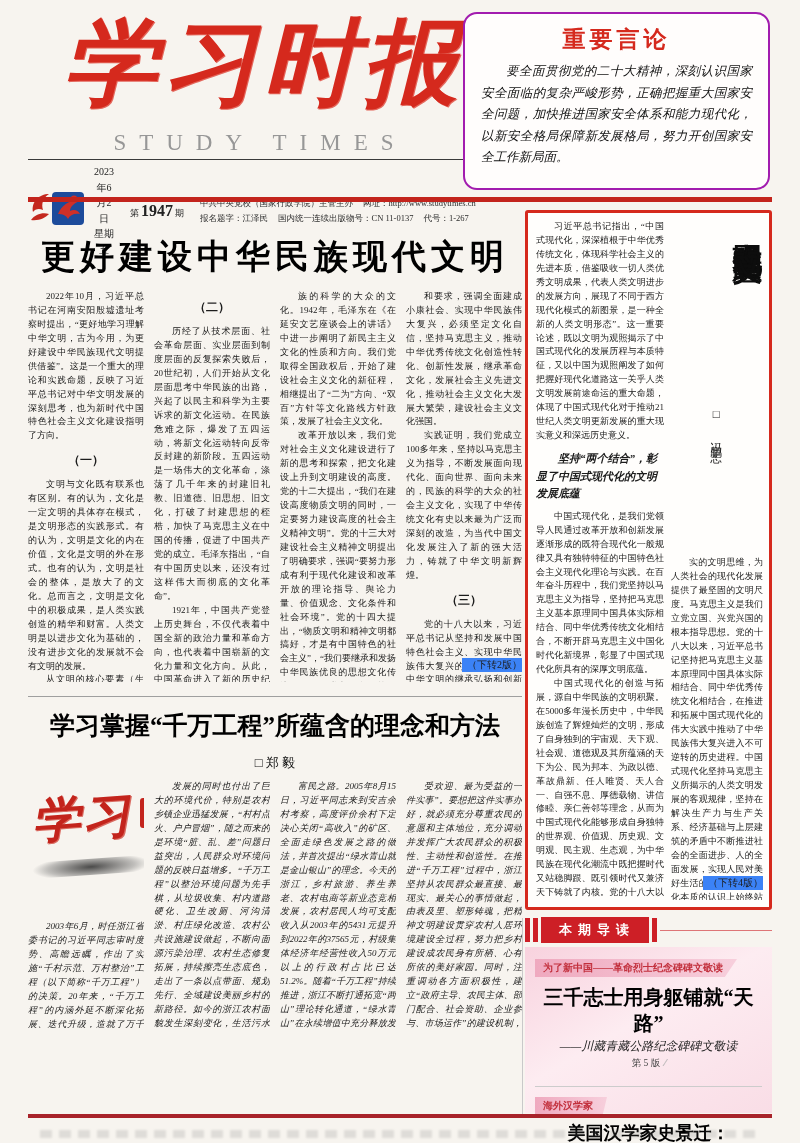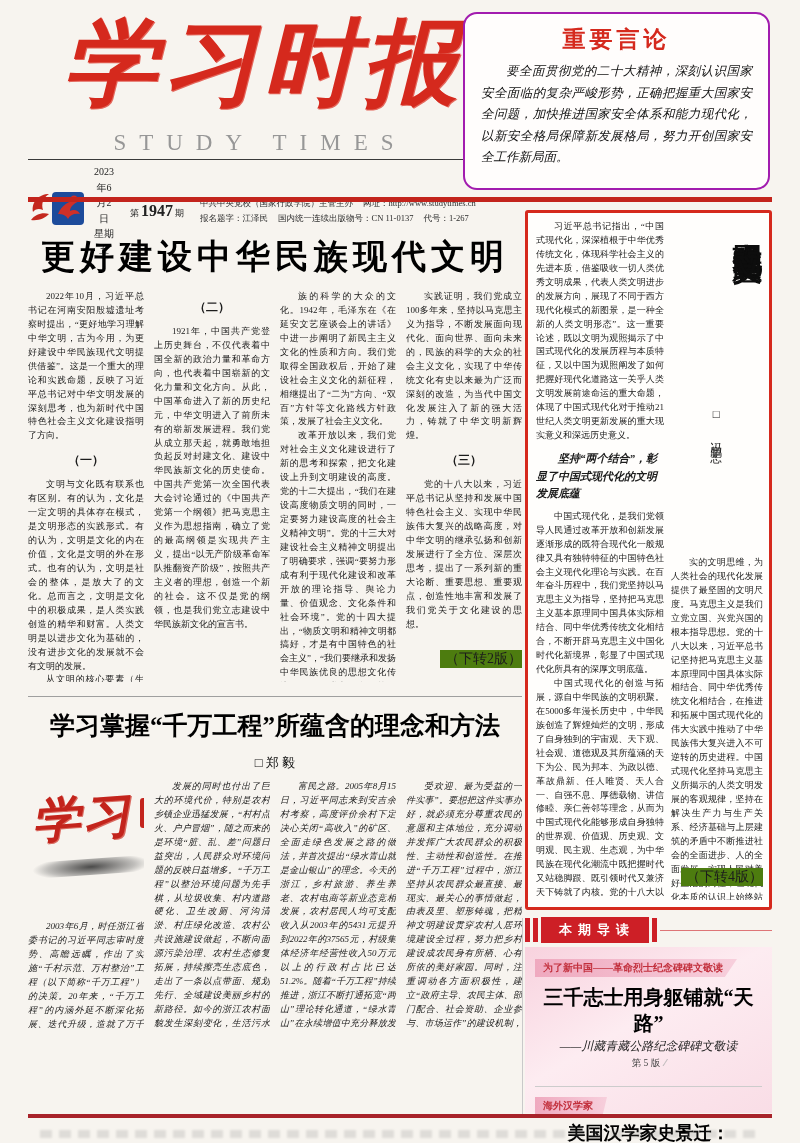--- a/index.html
+++ b/index.html
@@ -30,21 +30,21 @@
 
   
   .main-left{position:absolute;left:28px;top:210px;width:494px;}
   .main-headline{margin-top:24px;text-align:center;font-size:34px;font-weight:900;letter-spacing:5px;color:#000;}
   .byline{margin-top:12px;text-align:center;font-size:13px;color:#111;}
   .cols{margin-top:10px;display:flex;gap:10px;height:392px;overflow:hidden;}
   .col{flex:1 1 0;overflow:hidden;position:relative;}
   .t{margin:0;font-size:9px;line-height:1.55;text-align:justify;text-indent:2em;color:#1a1a1a;}
   .sec{text-align:center;font-weight:700;font-size:12px;margin:9px 0;}
   .subhead{font-weight:700;font-style:italic;font-size:11px;line-height:1.6;margin:7px 0;text-indent:2em;}
-  .turn{position:absolute;right:0;bottom:0;font-size:14px;background:#4d7c0f;padding-left:5px;}
+  .turn{position:absolute;right:0;bottom:0;font-size:10px;background:#3b82f6;padding-left:5px;}
 
   .banner{width:242px;margin:8px 10px 0 auto;text-align:center;}
   .banner-l1{color:#d5291d;font-weight:900;font-size:13px;letter-spacing:0.5px;font-family:"Liberation Sans","DejaVu Sans",sans-serif;}
   .brush{position:relative;width:190px;height:36px;margin:1px auto 0;}
   .brush svg{position:absolute;left:0;top:0;}
   .brush-text{position:relative;color:#fff;font-size:19px;font-weight:700;font-style:italic;letter-spacing:8px;line-height:34px;}
 
   .hdiv{border-top:1px solid #9f9f9f;margin-top:14px;}
   .lower-headline{margin-top:12px;text-align:center;font-size:25px;font-weight:900;letter-spacing:0px;color:#000;}
   .lower-cols{margin-top:8px;display:flex;gap:10px;height:248px;overflow:hidden;}
@@ -136,27 +136,29 @@
     <div class="main-headline sans">更好建设中华民族现代文明</div>
     <div class="cols">
       <div class="col">
           <p class="t">2022年10月，习近平总书记在河南安阳殷墟遗址考察时提出，“更好地学习理解中华文明，古为今用，为更好建设中华民族现代文明提供借鉴”。这是一个重大的理论和实践命题，反映了习近平总书记对中华文明发展的深刻思考，也为新时代中国特色社会主义文化建设指明了方向。</p>
           <div class="sec">（一）</div>
           <p class="t">文明与文化既有联系也有区别。有的认为，文化是一定文明的具体存在模式，是文明形态的实践形式。有的认为，文明是文化的内在价值，文化是文明的外在形式。也有的认为，文明是社会的整体，是放大了的文化。总而言之，文明是文化中的积极成果，是人类实践创造的精华和财富。人类文明是以进步文化为基础的，没有进步文化的发展就不会有文明的发展。</p>
           <p class="t">从文明的核心要素（生产力和劳动力结构）来看，人类文明历史经历了工具时代、农业时代、工业时代和知识时代4个阶段。相应地，可将人类文明分成原始文化、农业文明、工业文明和知识文明4种类型。从文明的母体来看，不同国家、不同民族曾创造不同的文明，有的已经消亡，有的还在延续，有的则转化衍生出新的文明。</p>
         </div>
       <div class="col">
           <div class="sec">（二）</div>
+          <p class="t">历经了从技术层面、社会革命层面、实业层面到制度层面的反复探索失败后，20世纪初，人们开始从文化层面思考中华民族的出路，兴起了以民主和科学为主要诉求的新文化运动。在民族危难之际，爆发了五四运动，将新文化运动转向反帝反封建的新阶段。五四运动是一场伟大的文化革命，涤荡了几千年来的封建旧礼教、旧道德、旧思想、旧文化，打破了封建思想的桎梏，加快了马克思主义在中国的传播，促进了中国共产党的成立。毛泽东指出，“自有中国历史以来，还没有过这样伟大而彻底的文化革命”。</p>
           <p class="t">1921年，中国共产党登上历史舞台，不仅代表着中国全新的政治力量和革命方向，也代表着中国崭新的文化力量和文化方向。从此，中国革命进入了新的历史纪元，中华文明进入了前所未有的崭新发展进程。我们党从成立那天起，就勇敢地担负起反对封建文化、建设中华民族新文化的历史使命。中国共产党第一次全国代表大会讨论通过的《中国共产党第一个纲领》把马克思主义作为思想指南，确立了党的最高纲领是实现共产主义，提出“以无产阶级革命军队推翻资产阶级”，按照共产主义者的理想，创造一个新的社会。这不仅是党的纲领，也是我们党立志建设中华民族新文化的宣言书。</p>
         </div>
       <div class="col">
           <p class="t">族的科学的大众的文化。1942年，毛泽东在《在延安文艺座谈会上的讲话》中进一步阐明了新民主主义文化的性质和方向。我们党取得全国政权后，开始了建设社会主义文化的新征程，相继提出了“二为”方向、“双百”方针等文化路线方针政策，发展了社会主义文化。</p>
           <p class="t">改革开放以来，我们党对社会主义文化建设进行了新的思考和探索，把文化建设上升到文明建设的高度。党的十二大提出，“我们在建设高度物质文明的同时，一定要努力建设高度的社会主义精神文明”。党的十三大对建设社会主义精神文明提出了明确要求，强调“要努力形成有利于现代化建设和改革开放的理论指导、舆论力量、价值观念、文化条件和社会环境”。党的十四大提出，“物质文明和精神文明都搞好，才是有中国特色的社会主义”，“我们要继承和发扬中华民族优良的思想文化传统，吸收人类文明发展的一切优秀成果，在生动丰富的社会主义实践中，创造出人类先进的精神文明”。党的十五大提出，建设有中国特色社会主义的文化，就是以马克思主义为指导，以培育有理想、有道德、有文化、有纪律的公民为目标，发展面向现代化、面向世界、面向未来的，民族的科学的大众的文化。进入新时代，我们党在文化建设上提出了更高目标</p>
         </div>
       <div class="col">
+          <p class="t">和要求，强调全面建成小康社会、实现中华民族伟大复兴，必须坚定文化自信，坚持马克思主义，推动中华优秀传统文化创造性转化、创新性发展，继承革命文化，发展社会主义先进文化，推动社会主义文化大发展大繁荣，建设社会主义文化强国。</p>
           <p class="t">实践证明，我们党成立100多年来，坚持以马克思主义为指导，不断发展面向现代化、面向世界、面向未来的，民族的科学的大众的社会主义文化，实现了中华传统文化有史以来最为广泛而深刻的改造，为当代中国文化发展注入了新的强大活力，铸就了中华文明新辉煌。</p>
           <div class="sec">（三）</div>
           <p class="t">党的十八大以来，习近平总书记从坚持和发展中国特色社会主义、实现中华民族伟大复兴的战略高度，对中华文明的继承弘扬和创新发展进行了全方位、深层次思考，提出了一系列新的重大论断、重要思想、重要观点，创造性地丰富和发展了我们党关于文化建设的思想。</p>
           <p class="turn">（下转2版）</p>
         </div>
     </div>
 
 
     <div class="hdiv"></div>
 

